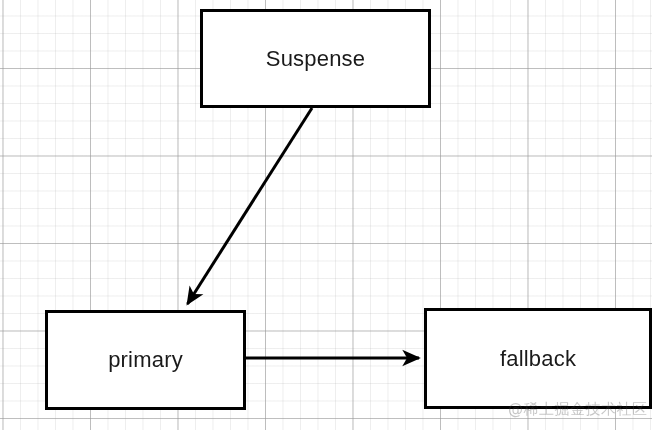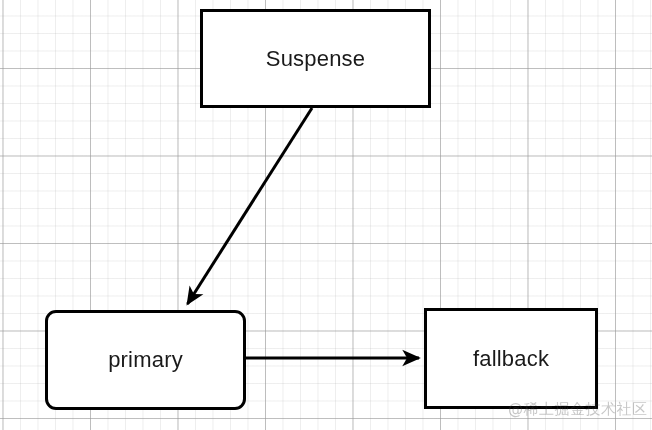--- a/index.html
+++ b/index.html
@@ -52,26 +52,25 @@
     left: 200px;
     top: 9px;
     width: 231px;
     height: 99px;
   }
   #node-primary {
     left: 45px;
     top: 310px;
     width: 201px;
     height: 100px;
-    border-radius: 11px;
   }
   #node-fallback {
     left: 424px;
     top: 308px;
-    width: 174px;
+    width: 228px;
     height: 101px;
   }
   #edge-layer {
     position: absolute;
     left: 0;
     top: 0;
     width: 652px;
     height: 430px;
     pointer-events: none;
   }

